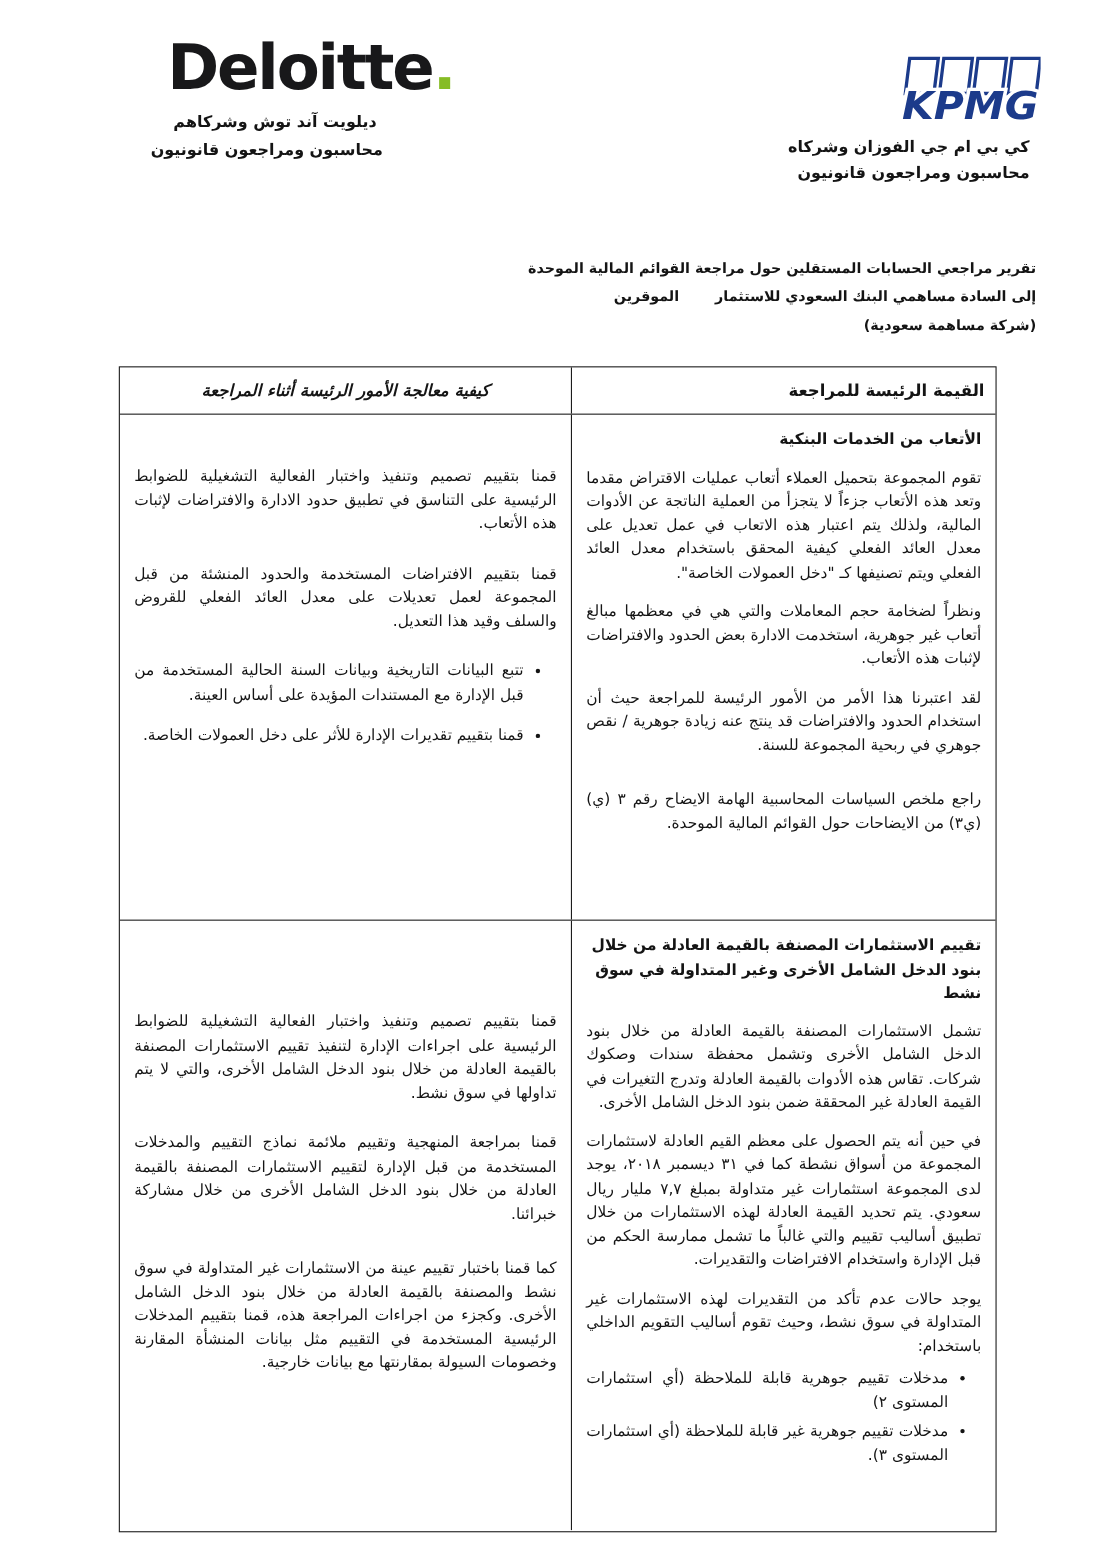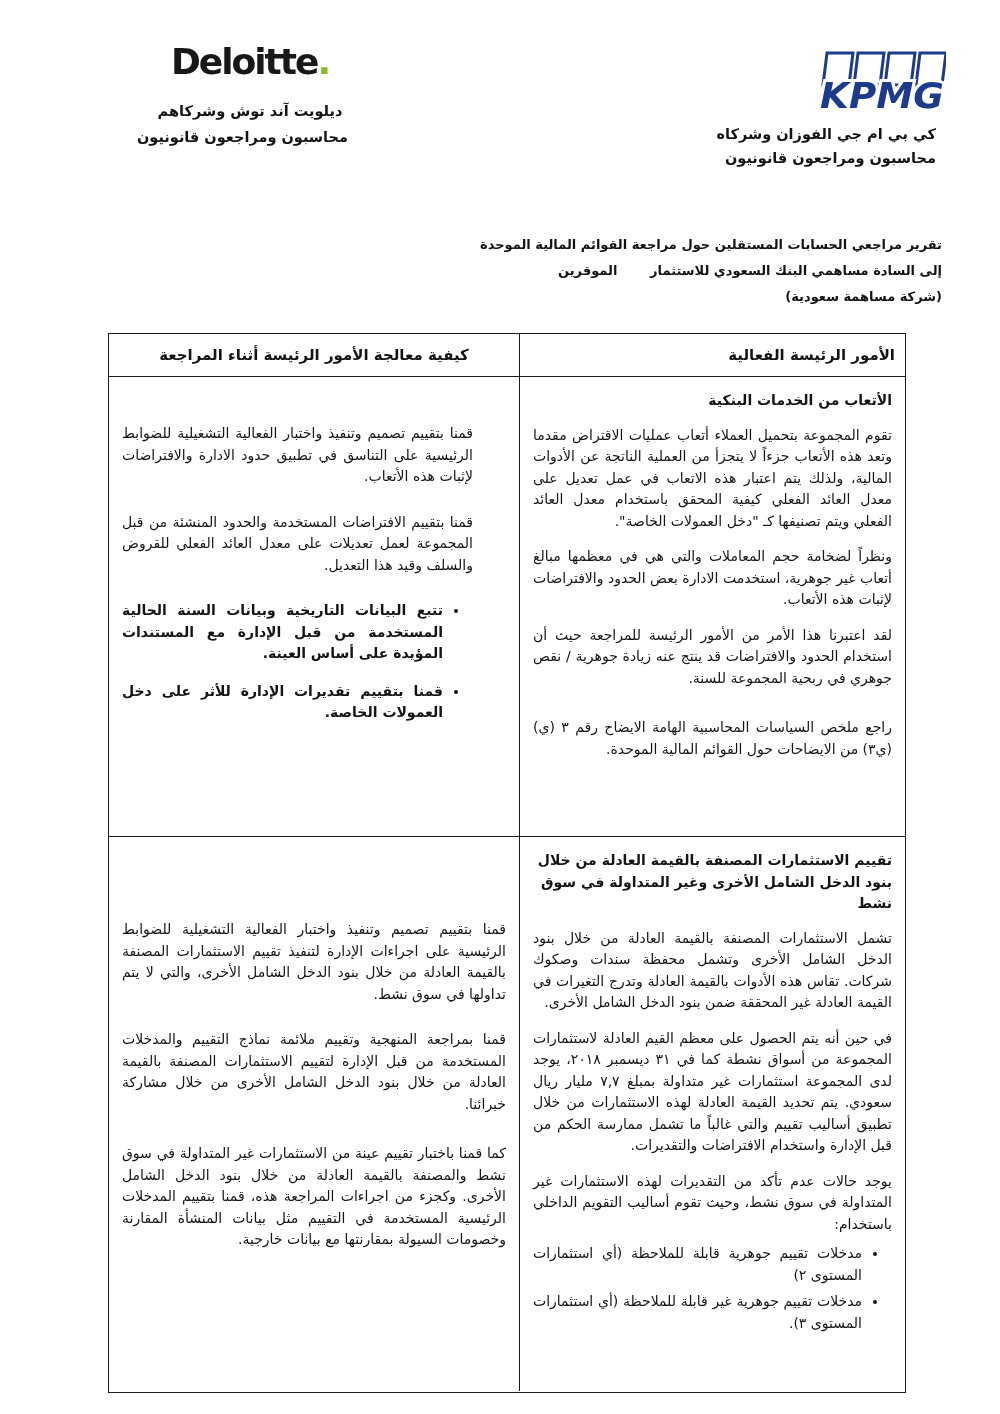--- a/index.html
+++ b/index.html
@@ -9,21 +9,21 @@
     font-family:"DejaVu Sans", sans-serif;
     color:#141414;
     overflow:hidden;
   }
 
   
   .deloitte-block {
     position:absolute; left:152px; top:36px; width:196px; text-align:center;
   }
   .deloitte-logo {
-    font-size:36px; font-weight:bold; letter-spacing:-2px; color:#18181a;
+    font-size:57px; font-weight:bold; letter-spacing:-2px; color:#18181a;
     line-height:52px;
   }
   .deloitte-logo .dot { color:#86bc25; }
   .deloitte-ar {
     margin-top:10px; direction:rtl; font-weight:bold; font-size:14.5px;
     line-height:26px; white-space:nowrap;
   }
 
   .kpmg-block { position:absolute; left:820px; top:50px; width:130px; }
   .kpmg-logo-svg { display:block; width:126px; height:64px; }
@@ -48,39 +48,39 @@
   }
   .t-row { display:flex; width:100%; }
   .t-row + .t-row { border-top:1.5px solid #1c1c1c; }
   .cell { overflow:hidden; }
   .cell-matter { width:386px; border-left:1.5px solid #1c1c1c; }
   .cell-response { flex:1; }
 
   .head-row { height:42px; }
   .head-row .cell { display:flex; align-items:center; font-weight:bold; font-size:15px; }
   .head-matter { justify-content:flex-start; padding:0 10px; }
-  .head-response { justify-content:center; padding:0 8px; }
+  .head-response { justify-content:center; padding:0 8px;font-style:italic; }
 
-  .body-row-1 { height:460px;gap:33px; }
+  .body-row-1 { height:460px; }
   .body-row-2 { height:555px; }
 
   .cell-pad { padding:13px 13px 10px 13px; font-size:14px; line-height:21.5px; }
   .cell-pad p { text-align:justify; margin-bottom:14px; }
   .cell-pad p:last-child { margin-bottom:0;margin-top:28px; }
   .sec-heading { font-weight:bold; text-align:right; margin-bottom:13px; }
 
   .resp-1 { padding-top:46px; }
   .resp-1 p { margin-bottom:24px; }
   .resp-2 { padding-top:82px; }
   .resp-2 p { margin-bottom:24px; }
 
   ul.bullets { list-style:disc outside; padding:0 30px 0 0; margin:0; }
   ul.bullets li { text-align:justify; margin-bottom:16px; }
   ul.bullets.tight li { margin-bottom:5px; }
-  .resp-1 ul.bullets { margin-top:2px;font-weight:bold; }
+  .resp-1 ul.bullets { margin-top:2px; }
 </style>
 </head>
 <body>
 
 <div class="deloitte-block">
   <div class="deloitte-logo"><span>Deloitte</span><span class="dot">.</span></div>
   <div class="deloitte-ar">
     <div>ديلويت آند توش وشركاهم</div>
     <div>محاسبون ومراجعون قانونيون</div>
   </div>
@@ -108,21 +108,21 @@
   <div class="title-line2">
     <span>إلى السادة مساهمي البنك السعودي للاستثمار</span>
     <span>الموقرين</span>
   </div>
   <div>(شركة مساهمة سعودية)</div>
 </div>
 
 <div class="report-table">
 
   <div class="t-row head-row">
-    <div class="cell cell-matter head-matter">الأمور الرئيسة الفعالية</div>
+    <div class="cell cell-matter head-matter">القيمة الرئيسة للمراجعة</div>
     <div class="cell cell-response head-response">كيفية معالجة الأمور الرئيسة أثناء المراجعة</div>
   </div>
 
   <div class="t-row body-row-1">
     <div class="cell cell-matter cell-pad">
       <div class="sec-heading">الأتعاب من الخدمات البنكية</div>
       <p>تقوم المجموعة بتحميل العملاء أتعاب عمليات الاقتراض مقدما وتعد هذه الأتعاب جزءاً لا يتجزأ من العملية الناتجة عن الأدوات المالية، ولذلك يتم اعتبار هذه الاتعاب في عمل تعديل على معدل العائد الفعلي كيفية المحقق باستخدام معدل العائد الفعلي ويتم تصنيفها كـ "دخل العمولات الخاصة".</p>
       <p>ونظراً لضخامة حجم المعاملات والتي هي في معظمها مبالغ أتعاب غير جوهرية، استخدمت الادارة بعض الحدود والافتراضات لإثبات هذه الأتعاب.</p>
       <p>لقد اعتبرنا هذا الأمر من الأمور الرئيسة للمراجعة حيث أن استخدام الحدود والافتراضات قد ينتج عنه زيادة جوهرية / نقص جوهري في ربحية المجموعة للسنة.</p>
       <p>راجع ملخص السياسات المحاسبية الهامة الايضاح رقم ٣ (ي)(ي٣) من الايضاحات حول القوائم المالية الموحدة.</p>

